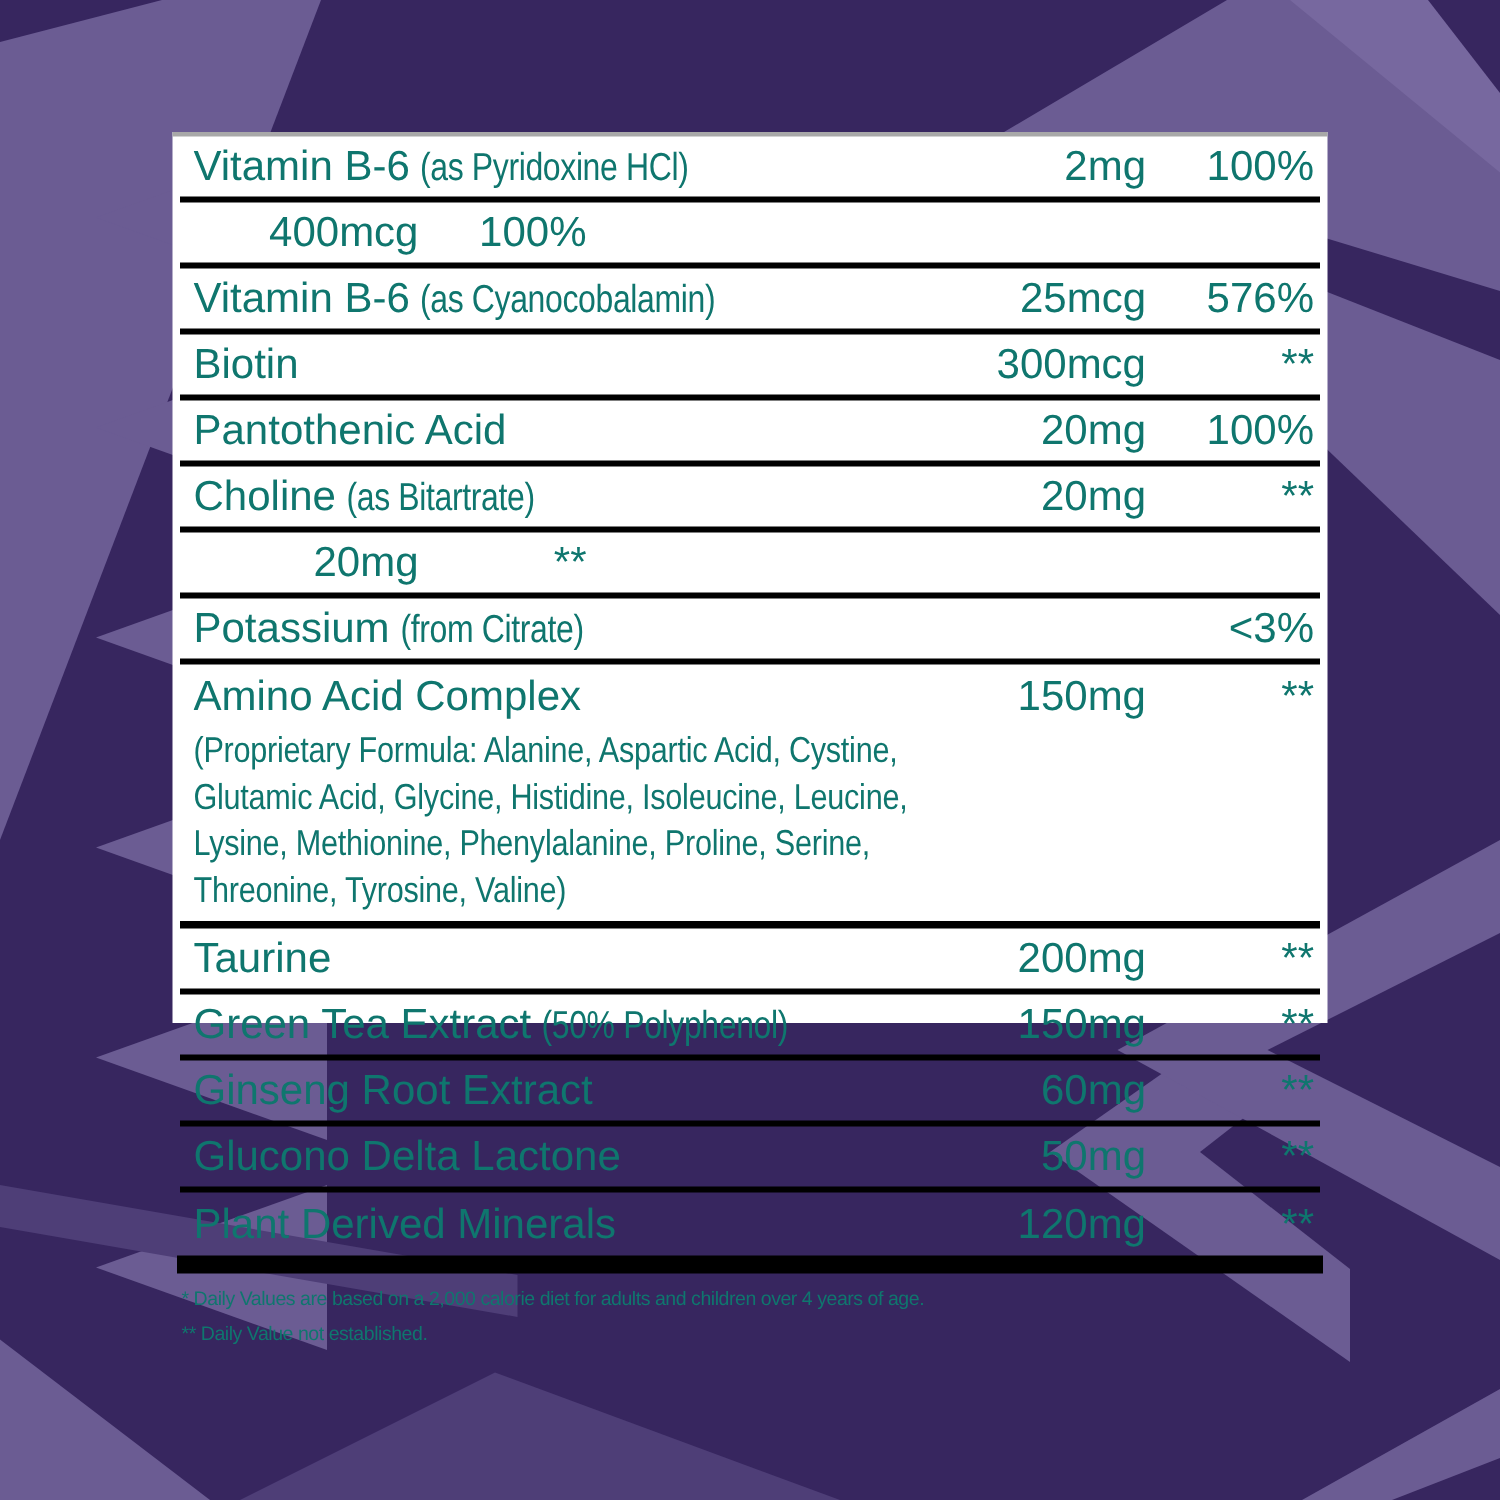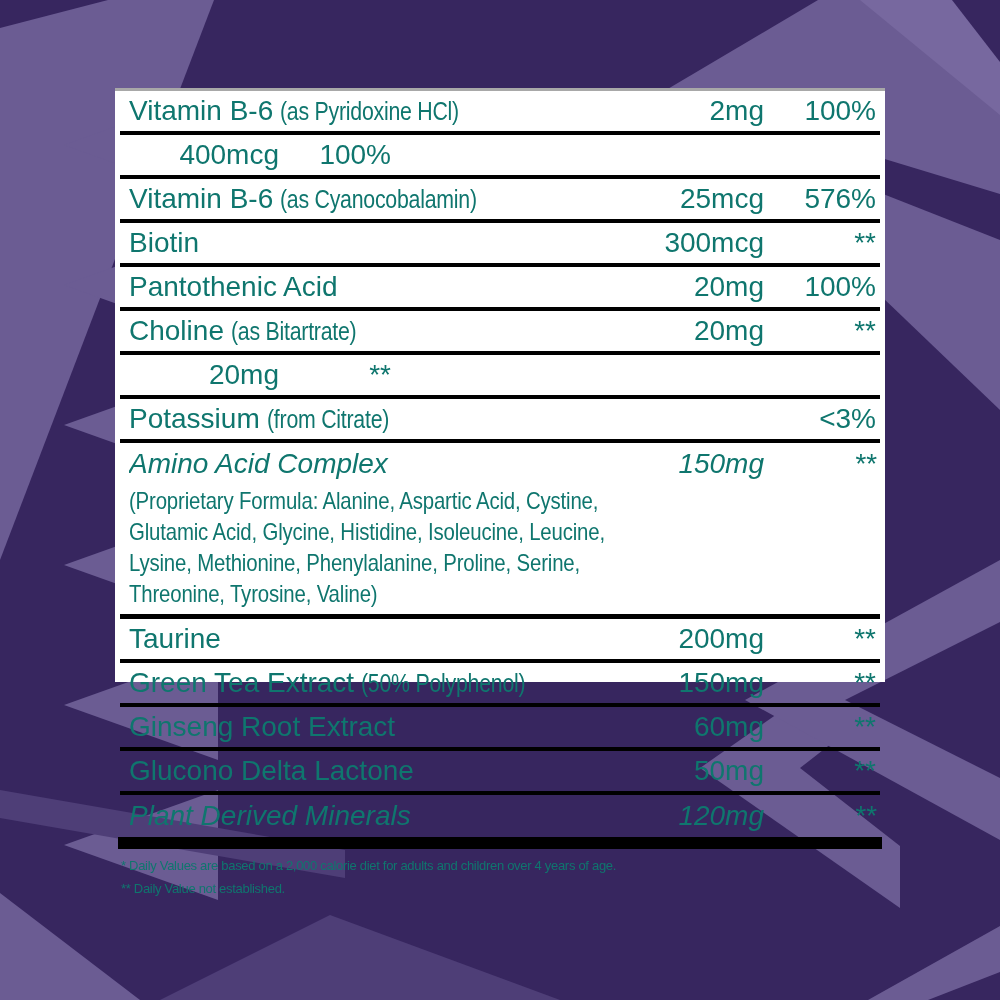--- a/index.html
+++ b/index.html
@@ -25,21 +25,21 @@
   .row {
     display: flex;
     align-items: center;
     height: 44px;
     box-sizing: border-box;
     border-bottom: 4px solid #000;
     padding: 0 4px 0 9px;
     font-size: 28px;
     white-space: nowrap;
   }
-  .row.no-rule { border-bottom: none; height: 42px; font-style: italic; }
+  .row.no-rule { border-bottom: none; height: 42px; }
   .nm { flex: 1; overflow: hidden; }
   .nm-paren {
     display: inline-block;
     font-size: 26px;
     transform: scaleX(0.82);
     transform-origin: 0 62%;
     margin-left: 7px;
     letter-spacing: -0.3px;
   }
   .amt { width: 150px; text-align: right; }

